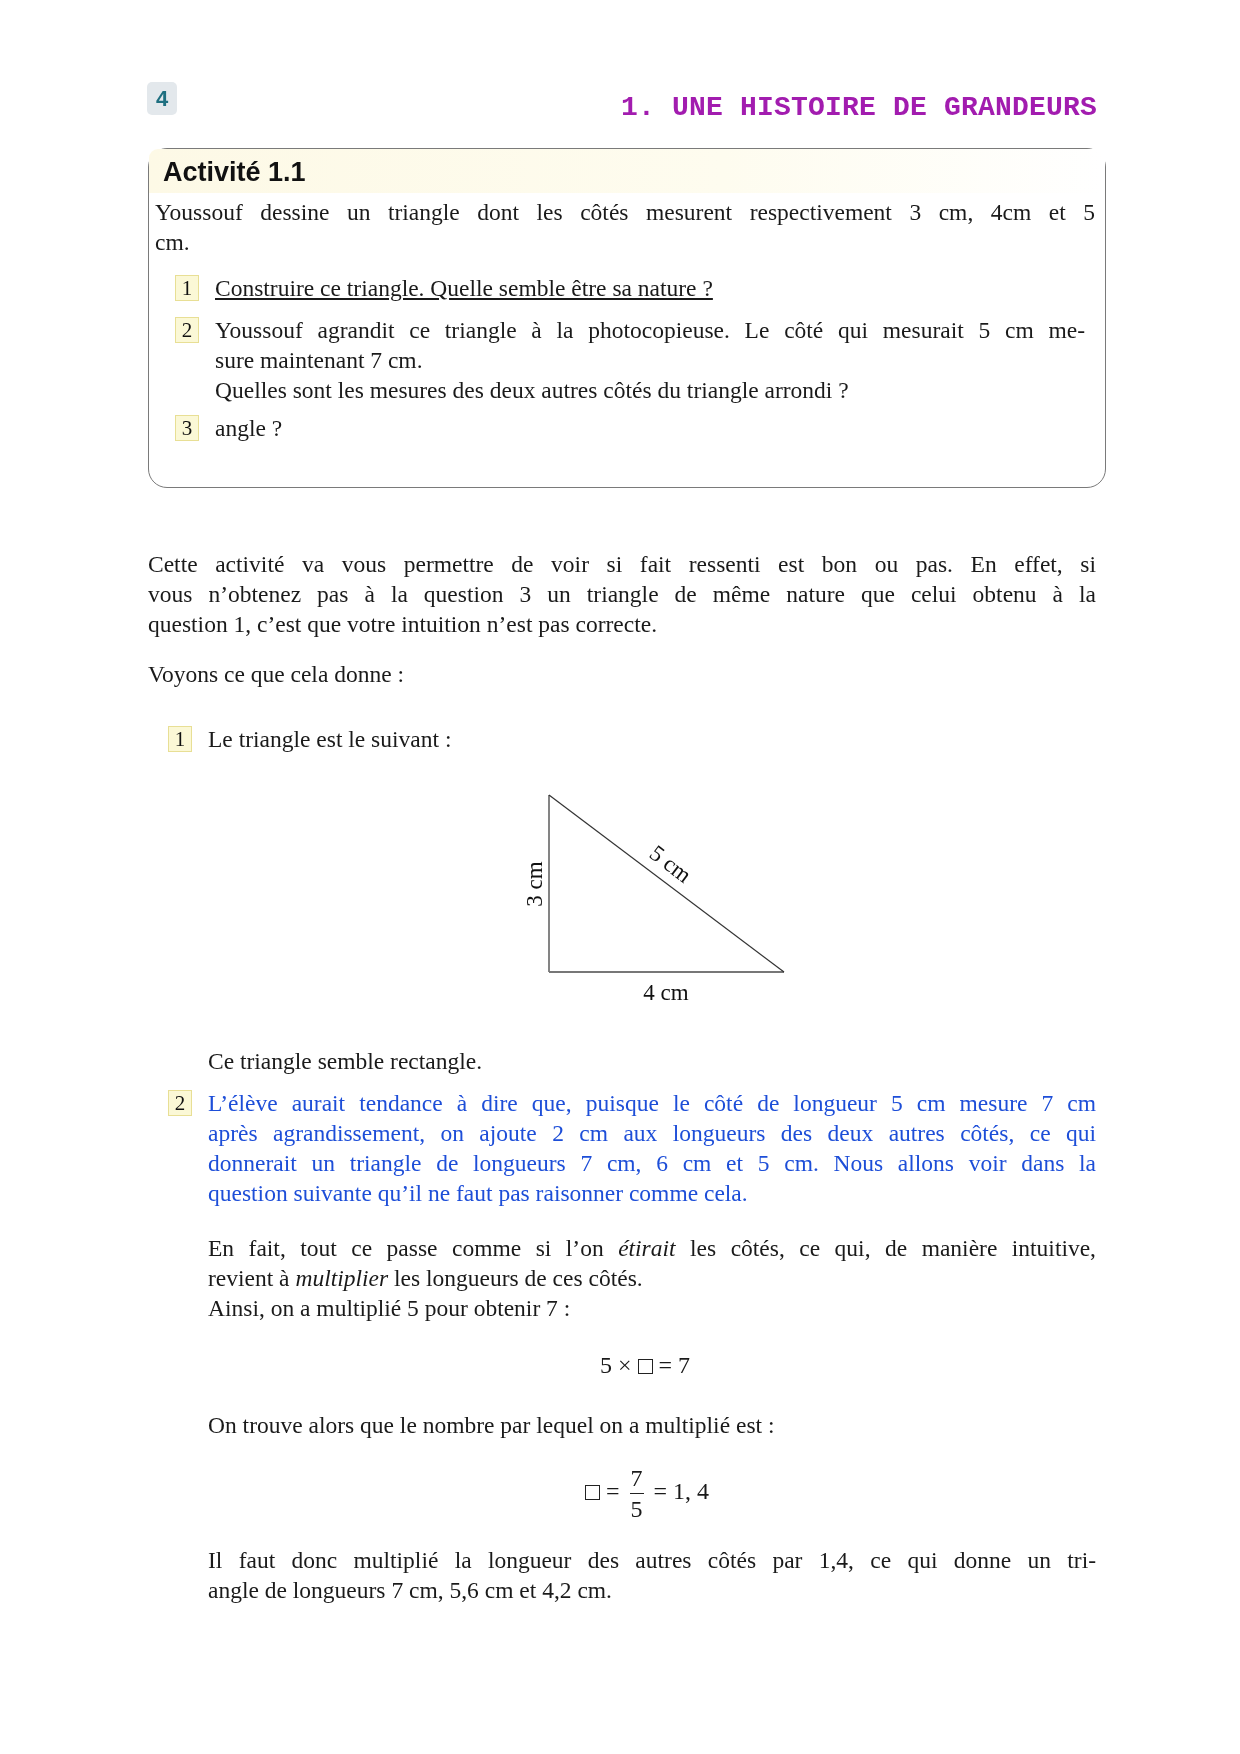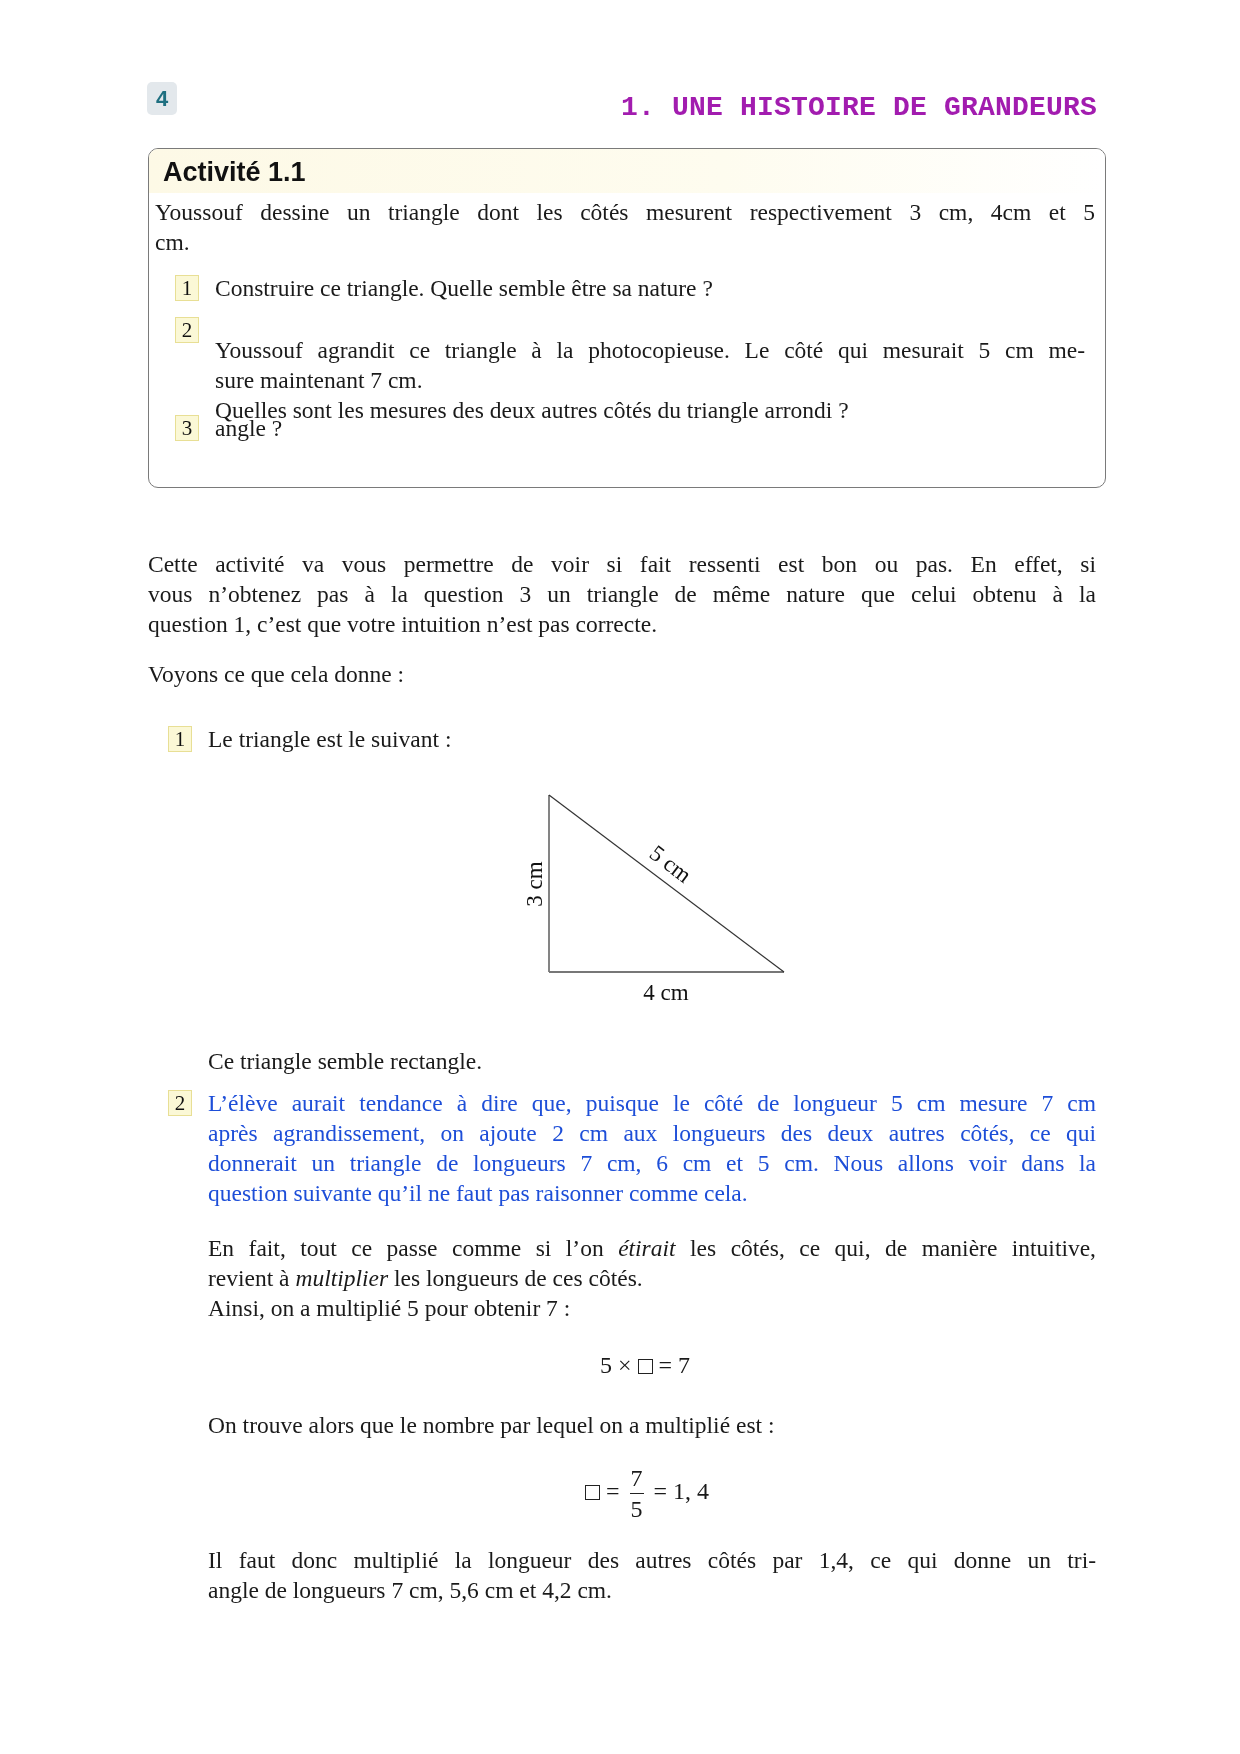--- a/index.html
+++ b/index.html
@@ -5,21 +5,21 @@
   html, body { margin: 0; padding: 0; background: #ffffff; }
   body { width: 1240px; height: 1754px; position: relative; overflow: hidden;
          font-family: "Liberation Serif", "DejaVu Serif", serif; color: #1a1a1a; }
   .page-num { position: absolute; left: 147px; top: 82px; width: 30px; height: 33px;
               background: #e3e8ec; border-radius: 5px; color: #1e6f80;
               font-family: "Liberation Sans", sans-serif; font-weight: bold; font-size: 22px;
               text-align: center; line-height: 33px; }
   .chapter { position: absolute; right: 143px; top: 92px; color: #a21caf;
              font-family: Liberation Mono, monospace; font-weight: bold; font-size: 28px; letter-spacing: 0.2px; }
   .activity { position: absolute; left: 148px; top: 148px; width: 958px; height: 340px;
-              border: 1.5px solid #7a7a7a; border-radius: 10px; box-sizing: border-box; }
+              border: 1.5px solid #7a7a7a; border-radius: 19px; box-sizing: border-box; }
   .activity-head { position: absolute; left: 0; top: 0; width: 100%; height: 44px;
                    border-radius: 9px 9px 0 0;
                    background: linear-gradient(to right, #fdf9e6 0%, #fefcef 60%, #ffffff 100%); }
   .activity-title { position: absolute; left: 14px; top: 8px; font-family: "Liberation Sans", sans-serif;
                     font-weight: bold; font-size: 27px; color: #111; }
   .activity-intro { position: absolute; left: 6px; top: 48px; width: 940px; font-size: 23.5px;
                     line-height: 30px; text-align: justify; }
   .num-box { display: inline-block; width: 24px; height: 26px; background: #fbf8d6;
              border: 1px solid #e8df95; box-sizing: border-box; text-align: center;
              font-size: 21px; line-height: 25px; color: #111; }
@@ -44,29 +44,29 @@
   <div class="activity-head">
     <div class="activity-title">Activité 1.1</div>
   </div>
   <div class="activity-intro">
     <div style="text-align:justify;text-align-last:justify;">Youssouf dessine un triangle dont les côtés mesurent respectivement 3 cm, 4cm et 5</div>
     <div>cm.</div>
   </div>
 
   <div class="q" style="left:26px; top:124px; width:910px;">
     <span class="num-box">1</span>
-    <div class="q-text" style="width:870px;">
+    <div class="q-text" style="width:870px;text-decoration:underline;">
       <div>Construire ce triangle. Quelle semble être sa nature ?</div>
     </div>
   </div>
 
   <div class="q" style="left:26px; top:166px; width:910px;">
     <span class="num-box">2</span>
     <div class="q-text" style="width:870px;">
-      <div style="text-align-last:justify;margin-top:20px;">Youssouf agrandit ce triangle à la photocopieuse. Le côté qui mesurait 5 cm me-</div>
+      <div style="text-align-last:justify;">Youssouf agrandit ce triangle à la photocopieuse. Le côté qui mesurait 5 cm me-</div>
       <div>sure maintenant 7 cm.</div>
       <div>Quelles sont les mesures des deux autres côtés du triangle arrondi ?</div>
     </div>
   </div>
 
   <div class="q" style="left:26px; top:264px; width:910px;">
     <span class="num-box">3</span>
     <div class="q-text" style="width:870px;">
       <div>angle ?</div>
     </div>

